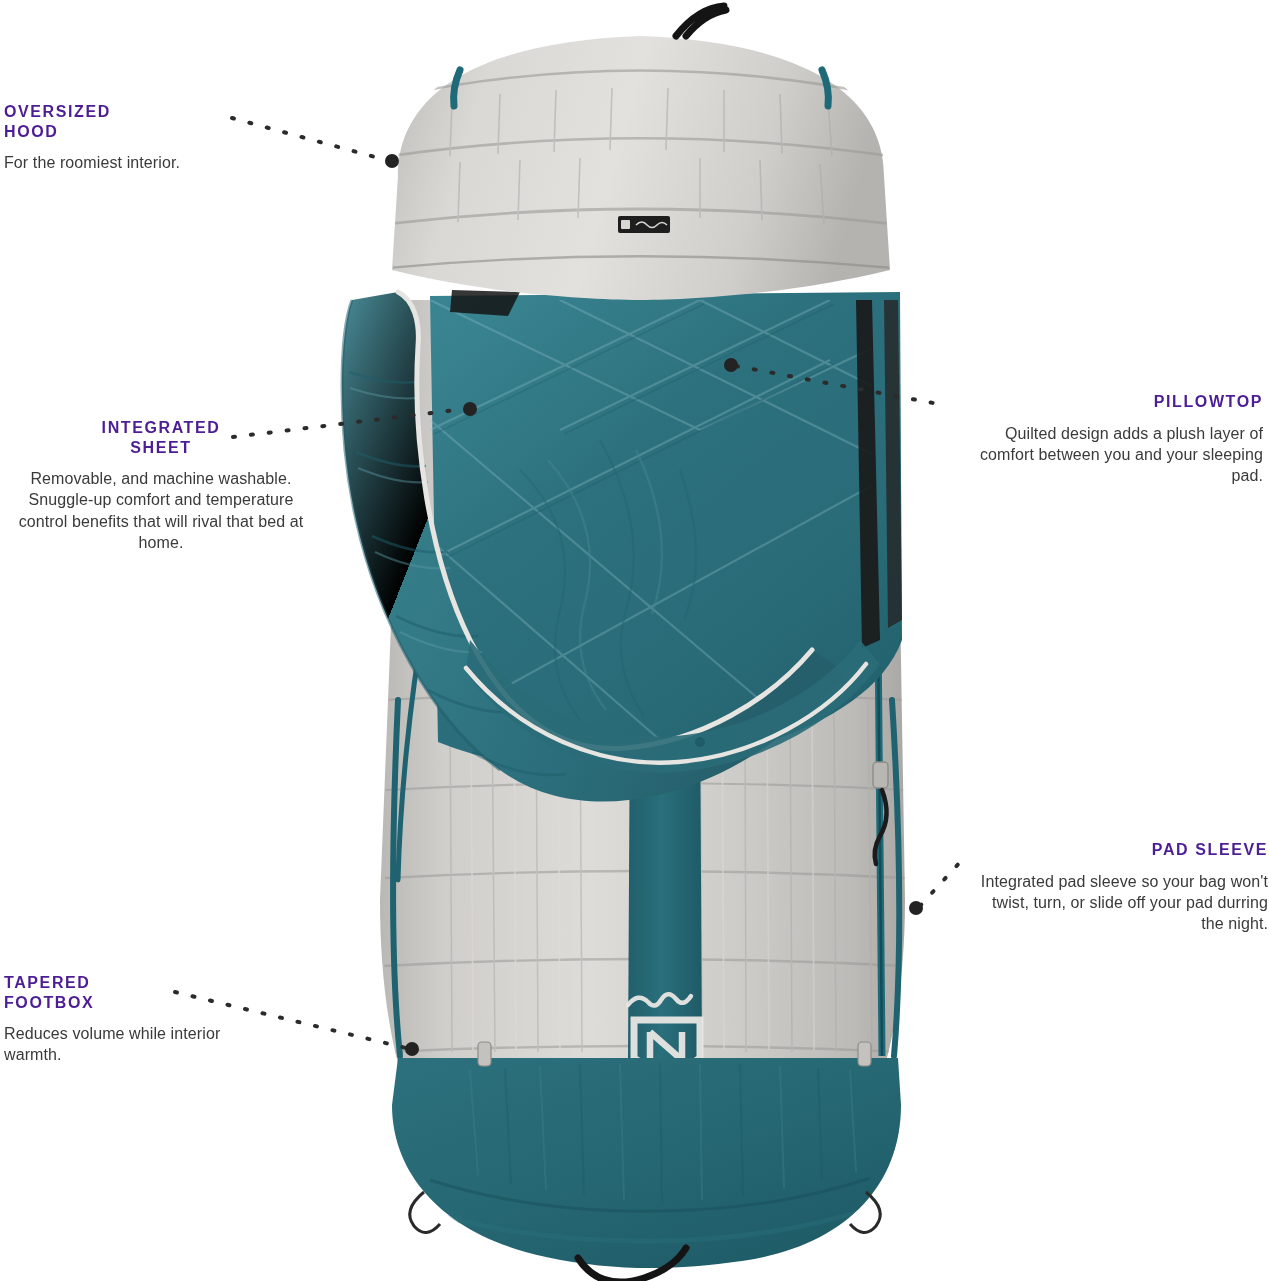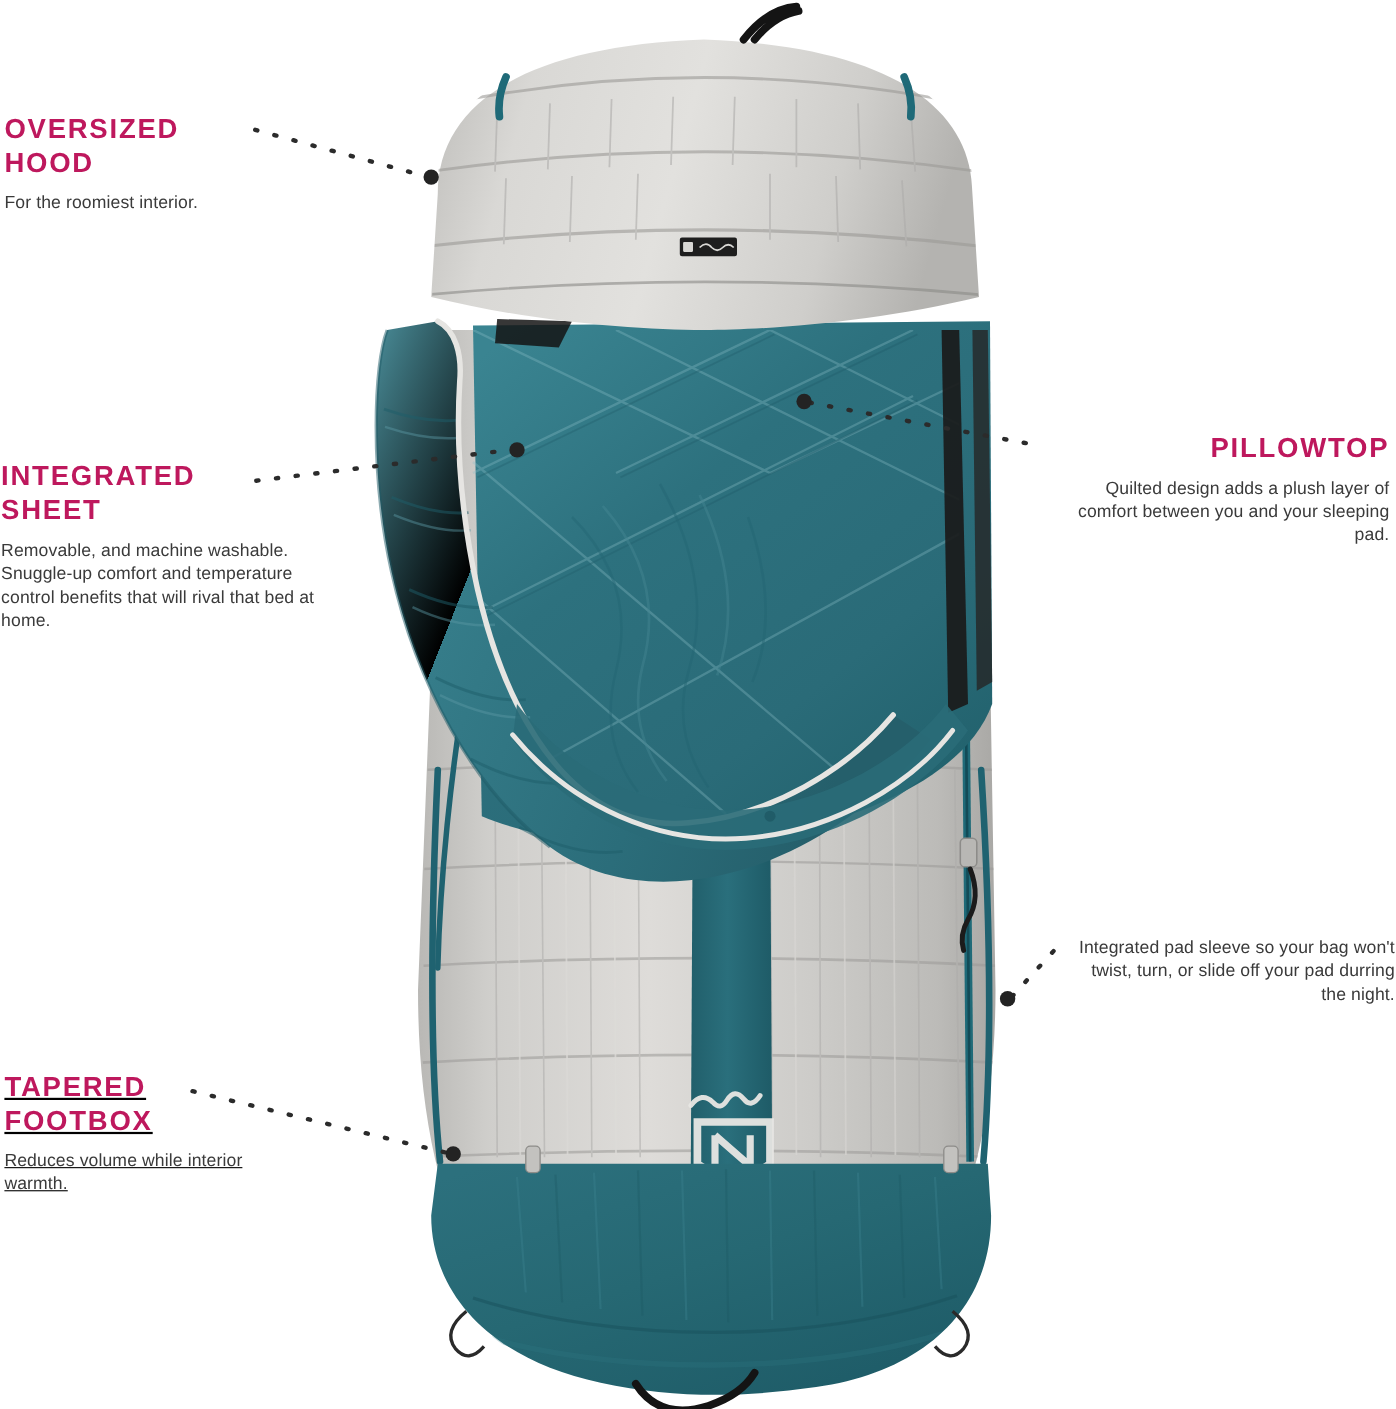--- a/index.html
+++ b/index.html
@@ -13,42 +13,42 @@
   #page {
     position: relative;
     width: 1269px;
     height: 1281px;
     background: #ffffff;
   }
 
   
   .callout { position: absolute; }
   .callout .c-title {
-    font-size: 25px;
+    font-size: 16px;
     font-weight: 700;
     letter-spacing: 1.6px;
-    color: #be185d;
+    color: #4c1d95;
     line-height: 1.22;
     text-transform: uppercase;
     white-space: pre-line;
   }
   .callout .c-body {
     margin-top: 11px;
     font-size: 16px;
     font-weight: 400;
     color: #3a3a3a;
     line-height: 1.33;
     letter-spacing: .1px;
   }
   .callout.left  { text-align: left; }
   .callout.right { text-align: right; }
 
   #callout-hood      { left: 4px;  top: 102px; width: 250px; }
-  #callout-sheet     { left: 1px;  top: 418px; width: 290px; }
-  #callout-footbox   { left: 4px;  top: 973px; width: 265px; text-decoration: underline; }
+  #callout-sheet     { left: 16px;  top: 418px; width: 290px; text-align: center; }
+  #callout-footbox   { left: 4px;  top: 973px; width: 265px; }
   #callout-pillowtop { left: 978px; top: 392px; width: 285px; }
   #callout-padsleeve { left: 978px; top: 840px; width: 290px; }
 
   
   #stage { position: absolute; inset: 0; }
   #stage svg { display: block; }
 </style>
 </head>
 <body>
 
@@ -371,16 +371,17 @@
 FOOTBOX</div>
     <div class="c-body">Reduces volume while interior warmth.</div>
   </div>
 
   <div class="callout right" id="callout-pillowtop">
     <div class="c-title">PILLOWTOP</div>
     <div class="c-body">Quilted design adds a plush layer of comfort between you and your sleeping pad.</div>
   </div>
 
   <div class="callout right" id="callout-padsleeve">
+    <div class="c-title">PAD SLEEVE</div>
     <div class="c-body">Integrated pad sleeve so your bag won't twist, turn, or slide off your pad durring the night.</div>
   </div>
 
 </div>
 
 </body></html>

